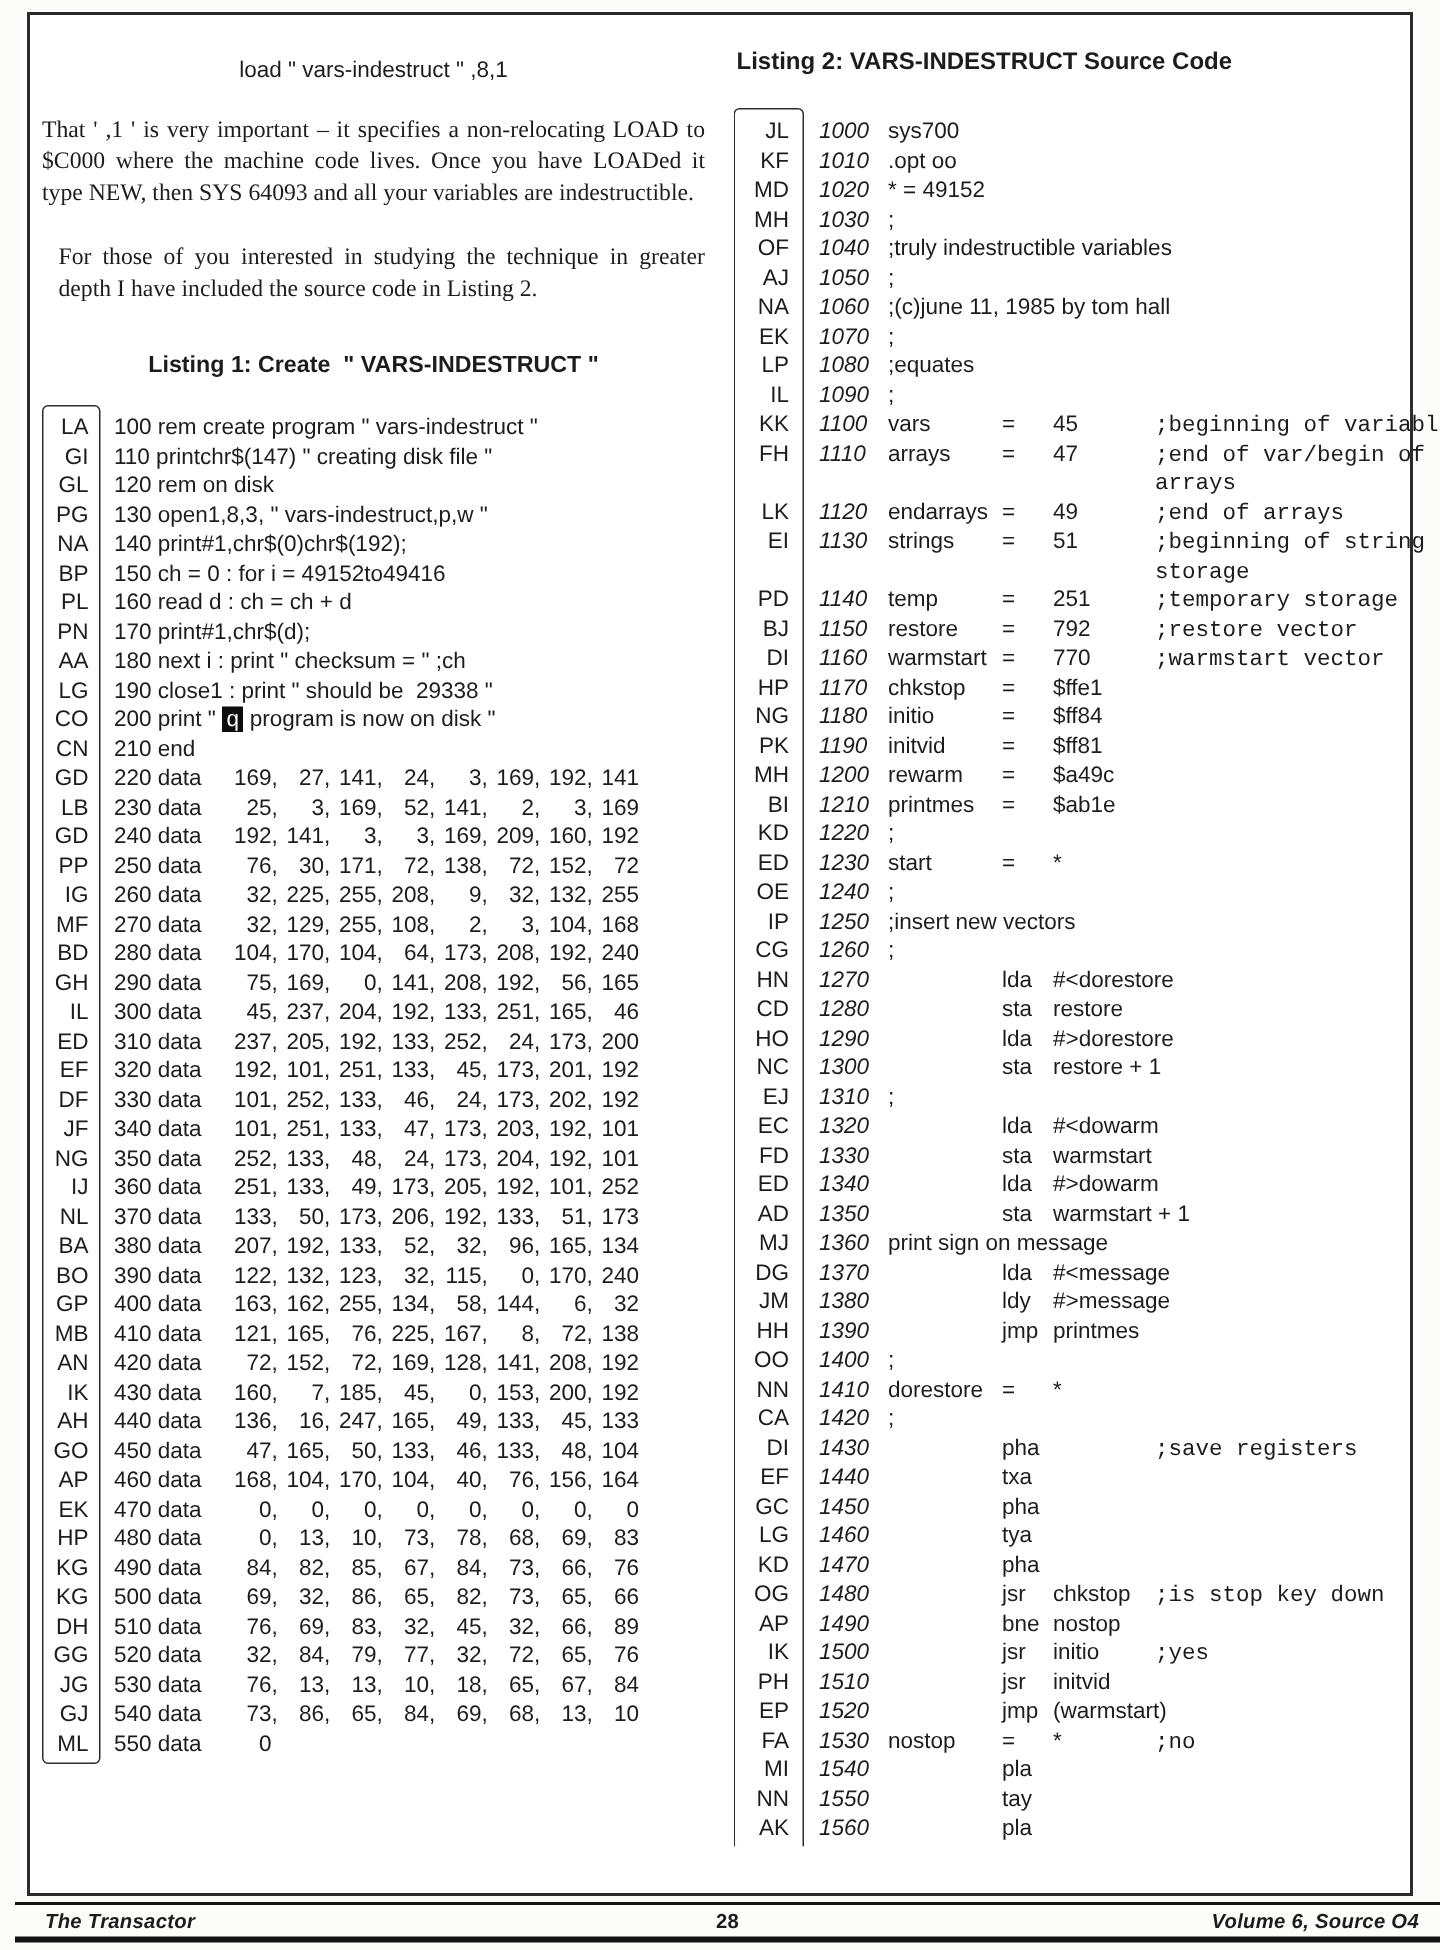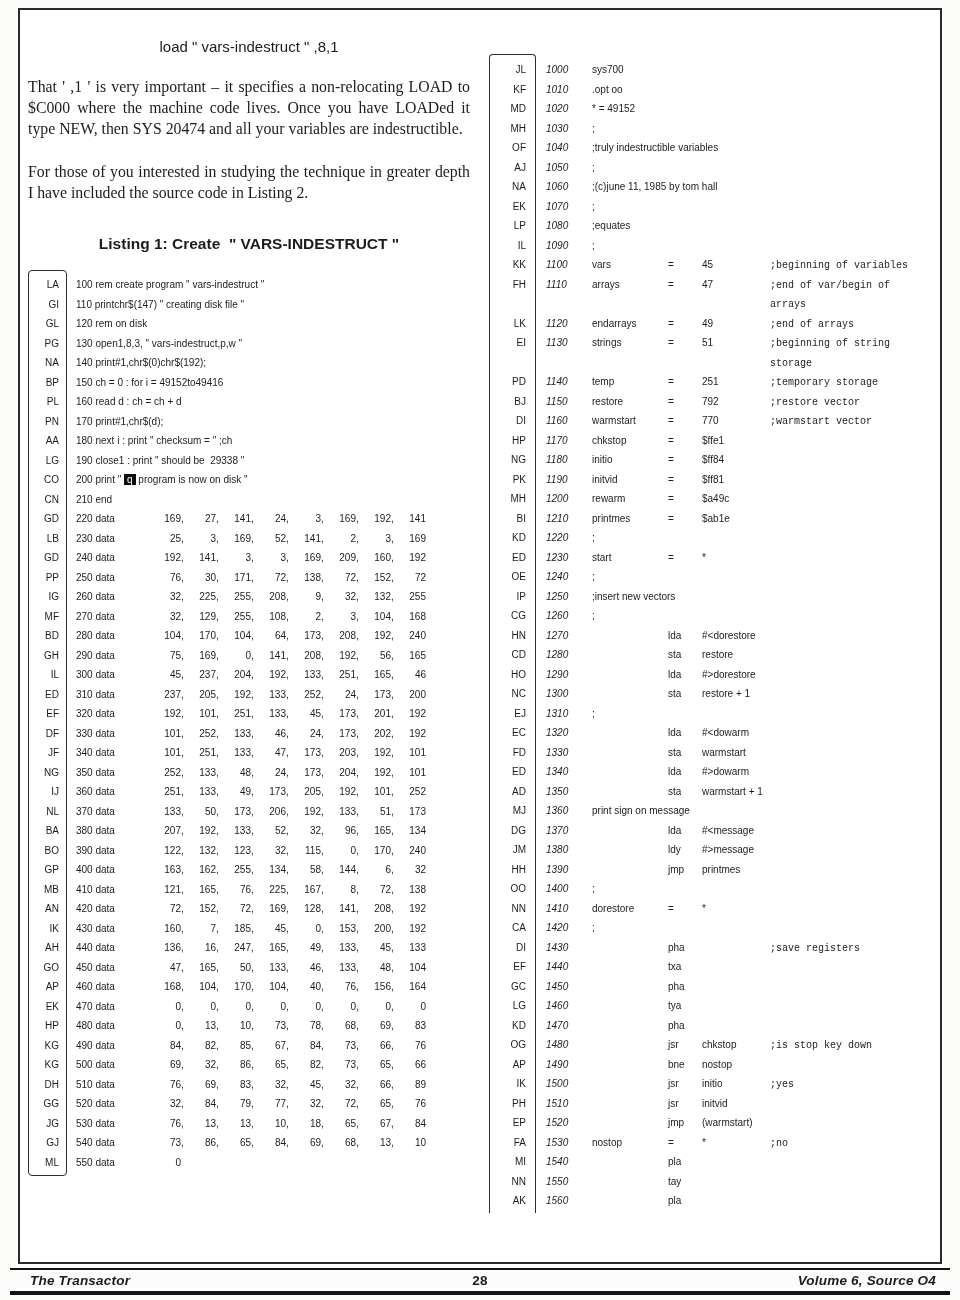--- a/index.html
+++ b/index.html
@@ -10,26 +10,26 @@
   .pageframe{position:absolute;left:18px;top:8px;width:920px;height:1252px;
     border:2px solid #2b2b2b;background:#fff;}
   .col-left{position:absolute;left:28px;top:38px;width:442px;}
   .col-right{position:absolute;left:489px;top:33px;width:465px;}
   .load-line{font-size:15px;text-align:center;white-space:pre;}
   .body-text{
     font-family:"Liberation Serif",serif;font-size:15.8px;line-height:21px;
     text-align:justify;margin:0;hyphens:auto;-webkit-hyphens:auto;
   }
   .p1{margin-top:21px;}
-  .p2{margin-top:22px;}
+  .p2{margin-top:22px;margin-left:11px;}
   .listing-title{font-size:15.5px;font-weight:bold;margin:0;white-space:pre;}
   .t1{margin-top:32px;text-align:center;}
   .t2{margin:0 0 0 2px;font-size:16px;}
   
-  .listing{position:relative;white-space:pre;font-size:10px;}
+  .listing{position:relative;white-space:pre;font-size:15px;}
   .listing1{margin-top:22px;}
   .listing2{margin-top:27px;}
   .listing1::before{content:"";position:absolute;left:0;top:-5px;bottom:-4px;width:37px;
     border:1.5px solid #2d2d2d;border-radius:4px;}
   .listing2::before{content:"";position:absolute;left:0;top:-6px;bottom:-2px;width:45px;
     border:1.5px solid #2d2d2d;border-top-left-radius:4px;border-top-right-radius:4px;
     border-bottom:none;}
   .l-row{display:flex;height:19.5px;line-height:19.5px;position:relative;}
   .codecell{flex:none;width:38px;text-align:right;padding-right:7px;box-sizing:border-box;}
   .listing2 .codecell{width:46px;padding-right:9px;}
@@ -38,42 +38,43 @@
   .dpre{display:inline-block;width:78px;}
   .dn{display:inline-block;width:27px;text-align:right;}
   .ds{display:inline-block;width:8px;}
   .rev{background:#0d0d0d;color:#fff;padding:0 3px;}
   .numcell{display:inline-block;width:46px;font-style:italic;}
   .ca{display:inline-block;width:76px;}
   .cb{display:inline-block;width:34px;}
   .cv{display:inline-block;width:68px;}
   .cm{display:inline-block;font-family:Liberation Mono, monospace;}
   
-  .footer{position:absolute;left:10px;right:10px;top:1268px;height:21px;
+  .footer{position:absolute;left:10px;right:0;top:1268px;height:21px;
     border-top:2px solid #141414;border-bottom:4px solid #141414;
     display:flex;align-items:center;font-weight:bold;font-size:13.5px;
     font-style:italic;letter-spacing:.2px;}
   .f-left{padding-left:20px;}
   .f-center{position:absolute;left:50%;transform:translateX(-50%);font-style:normal;}
   .f-right{margin-left:auto;padding-right:14px;}
 </style>
 </head>
 <body>
 
 <div class="pageframe"></div>
 
 <div class="col-left">
   <div class="load-line">load " vars-indestruct " ,8,1</div>
-  <p class="body-text p1">That ' ,1 ' is very important – it specifies a non-relocating LOAD to $C000 where the machine code lives. Once you have LOADed it type NEW, then SYS 20474 and all your variables are indestructible.</p>
+  <p class="body-text p1">That ' ,1 ' is very important – it specifies a non-relocating LOAD to $C000 where the machine code lives. Once you have LOADed it type NEW, then SYS 64093 and all your variables are indestructible.</p>
   <p class="body-text p2">For those of you interested in studying the technique in greater depth I have included the source code in Listing 2.</p>
   <h3 class="listing-title t1">Listing 1: Create  " VARS-INDESTRUCT "</h3>
   <div class="listing listing1" id="listing1"><div class="l-row"><span class="codecell">LA</span><span class="ltext">100 rem create program " vars-indestruct "</span></div><div class="l-row"><span class="codecell">GI</span><span class="ltext">110 printchr$(147) " creating disk file "</span></div><div class="l-row"><span class="codecell">GL</span><span class="ltext">120 rem on disk</span></div><div class="l-row"><span class="codecell">PG</span><span class="ltext">130 open1,8,3, " vars-indestruct,p,w "</span></div><div class="l-row"><span class="codecell">NA</span><span class="ltext">140 print#1,chr$(0)chr$(192);</span></div><div class="l-row"><span class="codecell">BP</span><span class="ltext">150 ch = 0 : for i = 49152to49416</span></div><div class="l-row"><span class="codecell">PL</span><span class="ltext">160 read d : ch = ch + d</span></div><div class="l-row"><span class="codecell">PN</span><span class="ltext">170 print#1,chr$(d);</span></div><div class="l-row"><span class="codecell">AA</span><span class="ltext">180 next i : print " checksum = " ;ch</span></div><div class="l-row"><span class="codecell">LG</span><span class="ltext">190 close1 : print " should be  29338 "</span></div><div class="l-row"><span class="codecell">CO</span><span class="ltext"><span>200 print " </span><span class="rev">q</span><span> program is now on disk "</span></span></div><div class="l-row"><span class="codecell">CN</span><span class="ltext">210 end</span></div><div class="l-row"><span class="codecell">GD</span><span class="ltext"><span class="dpre">220 data</span><span class="dn">169</span><span class="ds">,</span><span class="dn">27</span><span class="ds">,</span><span class="dn">141</span><span class="ds">,</span><span class="dn">24</span><span class="ds">,</span><span class="dn">3</span><span class="ds">,</span><span class="dn">169</span><span class="ds">,</span><span class="dn">192</span><span class="ds">,</span><span class="dn">141</span></span></div><div class="l-row"><span class="codecell">LB</span><span class="ltext"><span class="dpre">230 data</span><span class="dn">25</span><span class="ds">,</span><span class="dn">3</span><span class="ds">,</span><span class="dn">169</span><span class="ds">,</span><span class="dn">52</span><span class="ds">,</span><span class="dn">141</span><span class="ds">,</span><span class="dn">2</span><span class="ds">,</span><span class="dn">3</span><span class="ds">,</span><span class="dn">169</span></span></div><div class="l-row"><span class="codecell">GD</span><span class="ltext"><span class="dpre">240 data</span><span class="dn">192</span><span class="ds">,</span><span class="dn">141</span><span class="ds">,</span><span class="dn">3</span><span class="ds">,</span><span class="dn">3</span><span class="ds">,</span><span class="dn">169</span><span class="ds">,</span><span class="dn">209</span><span class="ds">,</span><span class="dn">160</span><span class="ds">,</span><span class="dn">192</span></span></div><div class="l-row"><span class="codecell">PP</span><span class="ltext"><span class="dpre">250 data</span><span class="dn">76</span><span class="ds">,</span><span class="dn">30</span><span class="ds">,</span><span class="dn">171</span><span class="ds">,</span><span class="dn">72</span><span class="ds">,</span><span class="dn">138</span><span class="ds">,</span><span class="dn">72</span><span class="ds">,</span><span class="dn">152</span><span class="ds">,</span><span class="dn">72</span></span></div><div class="l-row"><span class="codecell">IG</span><span class="ltext"><span class="dpre">260 data</span><span class="dn">32</span><span class="ds">,</span><span class="dn">225</span><span class="ds">,</span><span class="dn">255</span><span class="ds">,</span><span class="dn">208</span><span class="ds">,</span><span class="dn">9</span><span class="ds">,</span><span class="dn">32</span><span class="ds">,</span><span class="dn">132</span><span class="ds">,</span><span class="dn">255</span></span></div><div class="l-row"><span class="codecell">MF</span><span class="ltext"><span class="dpre">270 data</span><span class="dn">32</span><span class="ds">,</span><span class="dn">129</span><span class="ds">,</span><span class="dn">255</span><span class="ds">,</span><span class="dn">108</span><span class="ds">,</span><span class="dn">2</span><span class="ds">,</span><span class="dn">3</span><span class="ds">,</span><span class="dn">104</span><span class="ds">,</span><span class="dn">168</span></span></div><div class="l-row"><span class="codecell">BD</span><span class="ltext"><span class="dpre">280 data</span><span class="dn">104</span><span class="ds">,</span><span class="dn">170</span><span class="ds">,</span><span class="dn">104</span><span class="ds">,</span><span class="dn">64</span><span class="ds">,</span><span class="dn">173</span><span class="ds">,</span><span class="dn">208</span><span class="ds">,</span><span class="dn">192</span><span class="ds">,</span><span class="dn">240</span></span></div><div class="l-row"><span class="codecell">GH</span><span class="ltext"><span class="dpre">290 data</span><span class="dn">75</span><span class="ds">,</span><span class="dn">169</span><span class="ds">,</span><span class="dn">0</span><span class="ds">,</span><span class="dn">141</span><span class="ds">,</span><span class="dn">208</span><span class="ds">,</span><span class="dn">192</span><span class="ds">,</span><span class="dn">56</span><span class="ds">,</span><span class="dn">165</span></span></div><div class="l-row"><span class="codecell">IL</span><span class="ltext"><span class="dpre">300 data</span><span class="dn">45</span><span class="ds">,</span><span class="dn">237</span><span class="ds">,</span><span class="dn">204</span><span class="ds">,</span><span class="dn">192</span><span class="ds">,</span><span class="dn">133</span><span class="ds">,</span><span class="dn">251</span><span class="ds">,</span><span class="dn">165</span><span class="ds">,</span><span class="dn">46</span></span></div><div class="l-row"><span class="codecell">ED</span><span class="ltext"><span class="dpre">310 data</span><span class="dn">237</span><span class="ds">,</span><span class="dn">205</span><span class="ds">,</span><span class="dn">192</span><span class="ds">,</span><span class="dn">133</span><span class="ds">,</span><span class="dn">252</span><span class="ds">,</span><span class="dn">24</span><span class="ds">,</span><span class="dn">173</span><span class="ds">,</span><span class="dn">200</span></span></div><div class="l-row"><span class="codecell">EF</span><span class="ltext"><span class="dpre">320 data</span><span class="dn">192</span><span class="ds">,</span><span class="dn">101</span><span class="ds">,</span><span class="dn">251</span><span class="ds">,</span><span class="dn">133</span><span class="ds">,</span><span class="dn">45</span><span class="ds">,</span><span class="dn">173</span><span class="ds">,</span><span class="dn">201</span><span class="ds">,</span><span class="dn">192</span></span></div><div class="l-row"><span class="codecell">DF</span><span class="ltext"><span class="dpre">330 data</span><span class="dn">101</span><span class="ds">,</span><span class="dn">252</span><span class="ds">,</span><span class="dn">133</span><span class="ds">,</span><span class="dn">46</span><span class="ds">,</span><span class="dn">24</span><span class="ds">,</span><span class="dn">173</span><span class="ds">,</span><span class="dn">202</span><span class="ds">,</span><span class="dn">192</span></span></div><div class="l-row"><span class="codecell">JF</span><span class="ltext"><span class="dpre">340 data</span><span class="dn">101</span><span class="ds">,</span><span class="dn">251</span><span class="ds">,</span><span class="dn">133</span><span class="ds">,</span><span class="dn">47</span><span class="ds">,</span><span class="dn">173</span><span class="ds">,</span><span class="dn">203</span><span class="ds">,</span><span class="dn">192</span><span class="ds">,</span><span class="dn">101</span></span></div><div class="l-row"><span class="codecell">NG</span><span class="ltext"><span class="dpre">350 data</span><span class="dn">252</span><span class="ds">,</span><span class="dn">133</span><span class="ds">,</span><span class="dn">48</span><span class="ds">,</span><span class="dn">24</span><span class="ds">,</span><span class="dn">173</span><span class="ds">,</span><span class="dn">204</span><span class="ds">,</span><span class="dn">192</span><span class="ds">,</span><span class="dn">101</span></span></div><div class="l-row"><span class="codecell">IJ</span><span class="ltext"><span class="dpre">360 data</span><span class="dn">251</span><span class="ds">,</span><span class="dn">133</span><span class="ds">,</span><span class="dn">49</span><span class="ds">,</span><span class="dn">173</span><span class="ds">,</span><span class="dn">205</span><span class="ds">,</span><span class="dn">192</span><span class="ds">,</span><span class="dn">101</span><span class="ds">,</span><span class="dn">252</span></span></div><div class="l-row"><span class="codecell">NL</span><span class="ltext"><span class="dpre">370 data</span><span class="dn">133</span><span class="ds">,</span><span class="dn">50</span><span class="ds">,</span><span class="dn">173</span><span class="ds">,</span><span class="dn">206</span><span class="ds">,</span><span class="dn">192</span><span class="ds">,</span><span class="dn">133</span><span class="ds">,</span><span class="dn">51</span><span class="ds">,</span><span class="dn">173</span></span></div><div class="l-row"><span class="codecell">BA</span><span class="ltext"><span class="dpre">380 data</span><span class="dn">207</span><span class="ds">,</span><span class="dn">192</span><span class="ds">,</span><span class="dn">133</span><span class="ds">,</span><span class="dn">52</span><span class="ds">,</span><span class="dn">32</span><span class="ds">,</span><span class="dn">96</span><span class="ds">,</span><span class="dn">165</span><span class="ds">,</span><span class="dn">134</span></span></div><div class="l-row"><span class="codecell">BO</span><span class="ltext"><span class="dpre">390 data</span><span class="dn">122</span><span class="ds">,</span><span class="dn">132</span><span class="ds">,</span><span class="dn">123</span><span class="ds">,</span><span class="dn">32</span><span class="ds">,</span><span class="dn">115</span><span class="ds">,</span><span class="dn">0</span><span class="ds">,</span><span class="dn">170</span><span class="ds">,</span><span class="dn">240</span></span></div><div class="l-row"><span class="codecell">GP</span><span class="ltext"><span class="dpre">400 data</span><span class="dn">163</span><span class="ds">,</span><span class="dn">162</span><span class="ds">,</span><span class="dn">255</span><span class="ds">,</span><span class="dn">134</span><span class="ds">,</span><span class="dn">58</span><span class="ds">,</span><span class="dn">144</span><span class="ds">,</span><span class="dn">6</span><span class="ds">,</span><span class="dn">32</span></span></div><div class="l-row"><span class="codecell">MB</span><span class="ltext"><span class="dpre">410 data</span><span class="dn">121</span><span class="ds">,</span><span class="dn">165</span><span class="ds">,</span><span class="dn">76</span><span class="ds">,</span><span class="dn">225</span><span class="ds">,</span><span class="dn">167</span><span class="ds">,</span><span class="dn">8</span><span class="ds">,</span><span class="dn">72</span><span class="ds">,</span><span class="dn">138</span></span></div><div class="l-row"><span class="codecell">AN</span><span class="ltext"><span class="dpre">420 data</span><span class="dn">72</span><span class="ds">,</span><span class="dn">152</span><span class="ds">,</span><span class="dn">72</span><span class="ds">,</span><span class="dn">169</span><span class="ds">,</span><span class="dn">128</span><span class="ds">,</span><span class="dn">141</span><span class="ds">,</span><span class="dn">208</span><span class="ds">,</span><span class="dn">192</span></span></div><div class="l-row"><span class="codecell">IK</span><span class="ltext"><span class="dpre">430 data</span><span class="dn">160</span><span class="ds">,</span><span class="dn">7</span><span class="ds">,</span><span class="dn">185</span><span class="ds">,</span><span class="dn">45</span><span class="ds">,</span><span class="dn">0</span><span class="ds">,</span><span class="dn">153</span><span class="ds">,</span><span class="dn">200</span><span class="ds">,</span><span class="dn">192</span></span></div><div class="l-row"><span class="codecell">AH</span><span class="ltext"><span class="dpre">440 data</span><span class="dn">136</span><span class="ds">,</span><span class="dn">16</span><span class="ds">,</span><span class="dn">247</span><span class="ds">,</span><span class="dn">165</span><span class="ds">,</span><span class="dn">49</span><span class="ds">,</span><span class="dn">133</span><span class="ds">,</span><span class="dn">45</span><span class="ds">,</span><span class="dn">133</span></span></div><div class="l-row"><span class="codecell">GO</span><span class="ltext"><span class="dpre">450 data</span><span class="dn">47</span><span class="ds">,</span><span class="dn">165</span><span class="ds">,</span><span class="dn">50</span><span class="ds">,</span><span class="dn">133</span><span class="ds">,</span><span class="dn">46</span><span class="ds">,</span><span class="dn">133</span><span class="ds">,</span><span class="dn">48</span><span class="ds">,</span><span class="dn">104</span></span></div><div class="l-row"><span class="codecell">AP</span><span class="ltext"><span class="dpre">460 data</span><span class="dn">168</span><span class="ds">,</span><span class="dn">104</span><span class="ds">,</span><span class="dn">170</span><span class="ds">,</span><span class="dn">104</span><span class="ds">,</span><span class="dn">40</span><span class="ds">,</span><span class="dn">76</span><span class="ds">,</span><span class="dn">156</span><span class="ds">,</span><span class="dn">164</span></span></div><div class="l-row"><span class="codecell">EK</span><span class="ltext"><span class="dpre">470 data</span><span class="dn">0</span><span class="ds">,</span><span class="dn">0</span><span class="ds">,</span><span class="dn">0</span><span class="ds">,</span><span class="dn">0</span><span class="ds">,</span><span class="dn">0</span><span class="ds">,</span><span class="dn">0</span><span class="ds">,</span><span class="dn">0</span><span class="ds">,</span><span class="dn">0</span></span></div><div class="l-row"><span class="codecell">HP</span><span class="ltext"><span class="dpre">480 data</span><span class="dn">0</span><span class="ds">,</span><span class="dn">13</span><span class="ds">,</span><span class="dn">10</span><span class="ds">,</span><span class="dn">73</span><span class="ds">,</span><span class="dn">78</span><span class="ds">,</span><span class="dn">68</span><span class="ds">,</span><span class="dn">69</span><span class="ds">,</span><span class="dn">83</span></span></div><div class="l-row"><span class="codecell">KG</span><span class="ltext"><span class="dpre">490 data</span><span class="dn">84</span><span class="ds">,</span><span class="dn">82</span><span class="ds">,</span><span class="dn">85</span><span class="ds">,</span><span class="dn">67</span><span class="ds">,</span><span class="dn">84</span><span class="ds">,</span><span class="dn">73</span><span class="ds">,</span><span class="dn">66</span><span class="ds">,</span><span class="dn">76</span></span></div><div class="l-row"><span class="codecell">KG</span><span class="ltext"><span class="dpre">500 data</span><span class="dn">69</span><span class="ds">,</span><span class="dn">32</span><span class="ds">,</span><span class="dn">86</span><span class="ds">,</span><span class="dn">65</span><span class="ds">,</span><span class="dn">82</span><span class="ds">,</span><span class="dn">73</span><span class="ds">,</span><span class="dn">65</span><span class="ds">,</span><span class="dn">66</span></span></div><div class="l-row"><span class="codecell">DH</span><span class="ltext"><span class="dpre">510 data</span><span class="dn">76</span><span class="ds">,</span><span class="dn">69</span><span class="ds">,</span><span class="dn">83</span><span class="ds">,</span><span class="dn">32</span><span class="ds">,</span><span class="dn">45</span><span class="ds">,</span><span class="dn">32</span><span class="ds">,</span><span class="dn">66</span><span class="ds">,</span><span class="dn">89</span></span></div><div class="l-row"><span class="codecell">GG</span><span class="ltext"><span class="dpre">520 data</span><span class="dn">32</span><span class="ds">,</span><span class="dn">84</span><span class="ds">,</span><span class="dn">79</span><span class="ds">,</span><span class="dn">77</span><span class="ds">,</span><span class="dn">32</span><span class="ds">,</span><span class="dn">72</span><span class="ds">,</span><span class="dn">65</span><span class="ds">,</span><span class="dn">76</span></span></div><div class="l-row"><span class="codecell">JG</span><span class="ltext"><span class="dpre">530 data</span><span class="dn">76</span><span class="ds">,</span><span class="dn">13</span><span class="ds">,</span><span class="dn">13</span><span class="ds">,</span><span class="dn">10</span><span class="ds">,</span><span class="dn">18</span><span class="ds">,</span><span class="dn">65</span><span class="ds">,</span><span class="dn">67</span><span class="ds">,</span><span class="dn">84</span></span></div><div class="l-row"><span class="codecell">GJ</span><span class="ltext"><span class="dpre">540 data</span><span class="dn">73</span><span class="ds">,</span><span class="dn">86</span><span class="ds">,</span><span class="dn">65</span><span class="ds">,</span><span class="dn">84</span><span class="ds">,</span><span class="dn">69</span><span class="ds">,</span><span class="dn">68</span><span class="ds">,</span><span class="dn">13</span><span class="ds">,</span><span class="dn">10</span></span></div><div class="l-row"><span class="codecell">ML</span><span class="ltext"><span class="dpre">550 data</span><span class="dn">0</span></span></div></div>
 </div>
 
 <div class="col-right">
+  <h3 class="listing-title t2">Listing 2: VARS-INDESTRUCT Source Code</h3>
   <div class="listing listing2" id="listing2"><div class="l-row"><span class="codecell">JL</span><span class="ltext2"><span class="numcell">1000</span><span>sys700</span></span></div><div class="l-row"><span class="codecell">KF</span><span class="ltext2"><span class="numcell">1010</span><span>.opt oo</span></span></div><div class="l-row"><span class="codecell">MD</span><span class="ltext2"><span class="numcell">1020</span><span>* = 49152</span></span></div><div class="l-row"><span class="codecell">MH</span><span class="ltext2"><span class="numcell">1030</span><span>;</span></span></div><div class="l-row"><span class="codecell">OF</span><span class="ltext2"><span class="numcell">1040</span><span>;truly indestructible variables</span></span></div><div class="l-row"><span class="codecell">AJ</span><span class="ltext2"><span class="numcell">1050</span><span>;</span></span></div><div class="l-row"><span class="codecell">NA</span><span class="ltext2"><span class="numcell">1060</span><span>;(c)june 11, 1985 by tom hall</span></span></div><div class="l-row"><span class="codecell">EK</span><span class="ltext2"><span class="numcell">1070</span><span>;</span></span></div><div class="l-row"><span class="codecell">LP</span><span class="ltext2"><span class="numcell">1080</span><span>;equates</span></span></div><div class="l-row"><span class="codecell">IL</span><span class="ltext2"><span class="numcell">1090</span><span>;</span></span></div><div class="l-row"><span class="codecell">KK</span><span class="ltext2"><span class="numcell">1100</span><span class="ca">vars</span><span class="cb">=</span><span class="cv">45</span><span class="cm">;beginning of variables</span></span></div><div class="l-row"><span class="codecell">FH</span><span class="ltext2"><span class="numcell">1110</span><span class="ca">arrays</span><span class="cb">=</span><span class="cv">47</span><span class="cm">;end of var/begin of</span></span></div><div class="l-row"><span class="codecell"></span><span class="ltext2"><span class="numcell"></span><span class="ca"></span><span class="cb"></span><span class="cv"></span><span class="cm">arrays</span></span></div><div class="l-row"><span class="codecell">LK</span><span class="ltext2"><span class="numcell">1120</span><span class="ca">endarrays</span><span class="cb">=</span><span class="cv">49</span><span class="cm">;end of arrays</span></span></div><div class="l-row"><span class="codecell">EI</span><span class="ltext2"><span class="numcell">1130</span><span class="ca">strings</span><span class="cb">=</span><span class="cv">51</span><span class="cm">;beginning of string</span></span></div><div class="l-row"><span class="codecell"></span><span class="ltext2"><span class="numcell"></span><span class="ca"></span><span class="cb"></span><span class="cv"></span><span class="cm">storage</span></span></div><div class="l-row"><span class="codecell">PD</span><span class="ltext2"><span class="numcell">1140</span><span class="ca">temp</span><span class="cb">=</span><span class="cv">251</span><span class="cm">;temporary storage</span></span></div><div class="l-row"><span class="codecell">BJ</span><span class="ltext2"><span class="numcell">1150</span><span class="ca">restore</span><span class="cb">=</span><span class="cv">792</span><span class="cm">;restore vector</span></span></div><div class="l-row"><span class="codecell">DI</span><span class="ltext2"><span class="numcell">1160</span><span class="ca">warmstart</span><span class="cb">=</span><span class="cv">770</span><span class="cm">;warmstart vector</span></span></div><div class="l-row"><span class="codecell">HP</span><span class="ltext2"><span class="numcell">1170</span><span class="ca">chkstop</span><span class="cb">=</span><span class="cv">$ffe1</span><span class="cm"></span></span></div><div class="l-row"><span class="codecell">NG</span><span class="ltext2"><span class="numcell">1180</span><span class="ca">initio</span><span class="cb">=</span><span class="cv">$ff84</span><span class="cm"></span></span></div><div class="l-row"><span class="codecell">PK</span><span class="ltext2"><span class="numcell">1190</span><span class="ca">initvid</span><span class="cb">=</span><span class="cv">$ff81</span><span class="cm"></span></span></div><div class="l-row"><span class="codecell">MH</span><span class="ltext2"><span class="numcell">1200</span><span class="ca">rewarm</span><span class="cb">=</span><span class="cv">$a49c</span><span class="cm"></span></span></div><div class="l-row"><span class="codecell">BI</span><span class="ltext2"><span class="numcell">1210</span><span class="ca">printmes</span><span class="cb">=</span><span class="cv">$ab1e</span><span class="cm"></span></span></div><div class="l-row"><span class="codecell">KD</span><span class="ltext2"><span class="numcell">1220</span><span>;</span></span></div><div class="l-row"><span class="codecell">ED</span><span class="ltext2"><span class="numcell">1230</span><span class="ca">start</span><span class="cb">=</span><span class="cv">*</span><span class="cm"></span></span></div><div class="l-row"><span class="codecell">OE</span><span class="ltext2"><span class="numcell">1240</span><span>;</span></span></div><div class="l-row"><span class="codecell">IP</span><span class="ltext2"><span class="numcell">1250</span><span>;insert new vectors</span></span></div><div class="l-row"><span class="codecell">CG</span><span class="ltext2"><span class="numcell">1260</span><span>;</span></span></div><div class="l-row"><span class="codecell">HN</span><span class="ltext2"><span class="numcell">1270</span><span class="ca"></span><span class="cb">lda</span><span class="cv">#&lt;dorestore</span><span class="cm"></span></span></div><div class="l-row"><span class="codecell">CD</span><span class="ltext2"><span class="numcell">1280</span><span class="ca"></span><span class="cb">sta</span><span class="cv">restore</span><span class="cm"></span></span></div><div class="l-row"><span class="codecell">HO</span><span class="ltext2"><span class="numcell">1290</span><span class="ca"></span><span class="cb">lda</span><span class="cv">#&gt;dorestore</span><span class="cm"></span></span></div><div class="l-row"><span class="codecell">NC</span><span class="ltext2"><span class="numcell">1300</span><span class="ca"></span><span class="cb">sta</span><span class="cv">restore + 1</span><span class="cm"></span></span></div><div class="l-row"><span class="codecell">EJ</span><span class="ltext2"><span class="numcell">1310</span><span>;</span></span></div><div class="l-row"><span class="codecell">EC</span><span class="ltext2"><span class="numcell">1320</span><span class="ca"></span><span class="cb">lda</span><span class="cv">#&lt;dowarm</span><span class="cm"></span></span></div><div class="l-row"><span class="codecell">FD</span><span class="ltext2"><span class="numcell">1330</span><span class="ca"></span><span class="cb">sta</span><span class="cv">warmstart</span><span class="cm"></span></span></div><div class="l-row"><span class="codecell">ED</span><span class="ltext2"><span class="numcell">1340</span><span class="ca"></span><span class="cb">lda</span><span class="cv">#&gt;dowarm</span><span class="cm"></span></span></div><div class="l-row"><span class="codecell">AD</span><span class="ltext2"><span class="numcell">1350</span><span class="ca"></span><span class="cb">sta</span><span class="cv">warmstart + 1</span><span class="cm"></span></span></div><div class="l-row"><span class="codecell">MJ</span><span class="ltext2"><span class="numcell">1360</span><span>print sign on message</span></span></div><div class="l-row"><span class="codecell">DG</span><span class="ltext2"><span class="numcell">1370</span><span class="ca"></span><span class="cb">lda</span><span class="cv">#&lt;message</span><span class="cm"></span></span></div><div class="l-row"><span class="codecell">JM</span><span class="ltext2"><span class="numcell">1380</span><span class="ca"></span><span class="cb">ldy</span><span class="cv">#&gt;message</span><span class="cm"></span></span></div><div class="l-row"><span class="codecell">HH</span><span class="ltext2"><span class="numcell">1390</span><span class="ca"></span><span class="cb">jmp</span><span class="cv">printmes</span><span class="cm"></span></span></div><div class="l-row"><span class="codecell">OO</span><span class="ltext2"><span class="numcell">1400</span><span>;</span></span></div><div class="l-row"><span class="codecell">NN</span><span class="ltext2"><span class="numcell">1410</span><span class="ca">dorestore</span><span class="cb">=</span><span class="cv">*</span><span class="cm"></span></span></div><div class="l-row"><span class="codecell">CA</span><span class="ltext2"><span class="numcell">1420</span><span>;</span></span></div><div class="l-row"><span class="codecell">DI</span><span class="ltext2"><span class="numcell">1430</span><span class="ca"></span><span class="cb">pha</span><span class="cv"></span><span class="cm">;save registers</span></span></div><div class="l-row"><span class="codecell">EF</span><span class="ltext2"><span class="numcell">1440</span><span class="ca"></span><span class="cb">txa</span><span class="cv"></span><span class="cm"></span></span></div><div class="l-row"><span class="codecell">GC</span><span class="ltext2"><span class="numcell">1450</span><span class="ca"></span><span class="cb">pha</span><span class="cv"></span><span class="cm"></span></span></div><div class="l-row"><span class="codecell">LG</span><span class="ltext2"><span class="numcell">1460</span><span class="ca"></span><span class="cb">tya</span><span class="cv"></span><span class="cm"></span></span></div><div class="l-row"><span class="codecell">KD</span><span class="ltext2"><span class="numcell">1470</span><span class="ca"></span><span class="cb">pha</span><span class="cv"></span><span class="cm"></span></span></div><div class="l-row"><span class="codecell">OG</span><span class="ltext2"><span class="numcell">1480</span><span class="ca"></span><span class="cb">jsr</span><span class="cv">chkstop</span><span class="cm">;is stop key down</span></span></div><div class="l-row"><span class="codecell">AP</span><span class="ltext2"><span class="numcell">1490</span><span class="ca"></span><span class="cb">bne</span><span class="cv">nostop</span><span class="cm"></span></span></div><div class="l-row"><span class="codecell">IK</span><span class="ltext2"><span class="numcell">1500</span><span class="ca"></span><span class="cb">jsr</span><span class="cv">initio</span><span class="cm">;yes</span></span></div><div class="l-row"><span class="codecell">PH</span><span class="ltext2"><span class="numcell">1510</span><span class="ca"></span><span class="cb">jsr</span><span class="cv">initvid</span><span class="cm"></span></span></div><div class="l-row"><span class="codecell">EP</span><span class="ltext2"><span class="numcell">1520</span><span class="ca"></span><span class="cb">jmp</span><span class="cv">(warmstart)</span><span class="cm"></span></span></div><div class="l-row"><span class="codecell">FA</span><span class="ltext2"><span class="numcell">1530</span><span class="ca">nostop</span><span class="cb">=</span><span class="cv">*</span><span class="cm">;no</span></span></div><div class="l-row"><span class="codecell">MI</span><span class="ltext2"><span class="numcell">1540</span><span class="ca"></span><span class="cb">pla</span><span class="cv"></span><span class="cm"></span></span></div><div class="l-row"><span class="codecell">NN</span><span class="ltext2"><span class="numcell">1550</span><span class="ca"></span><span class="cb">tay</span><span class="cv"></span><span class="cm"></span></span></div><div class="l-row"><span class="codecell">AK</span><span class="ltext2"><span class="numcell">1560</span><span class="ca"></span><span class="cb">pla</span><span class="cv"></span><span class="cm"></span></span></div></div>
 </div>
 
 <div class="footer">
   <span class="f-left">The Transactor</span>
   <span class="f-center">28</span>
   <span class="f-right">Volume 6, Source O4</span>
 </div>
 
 </body></html>

